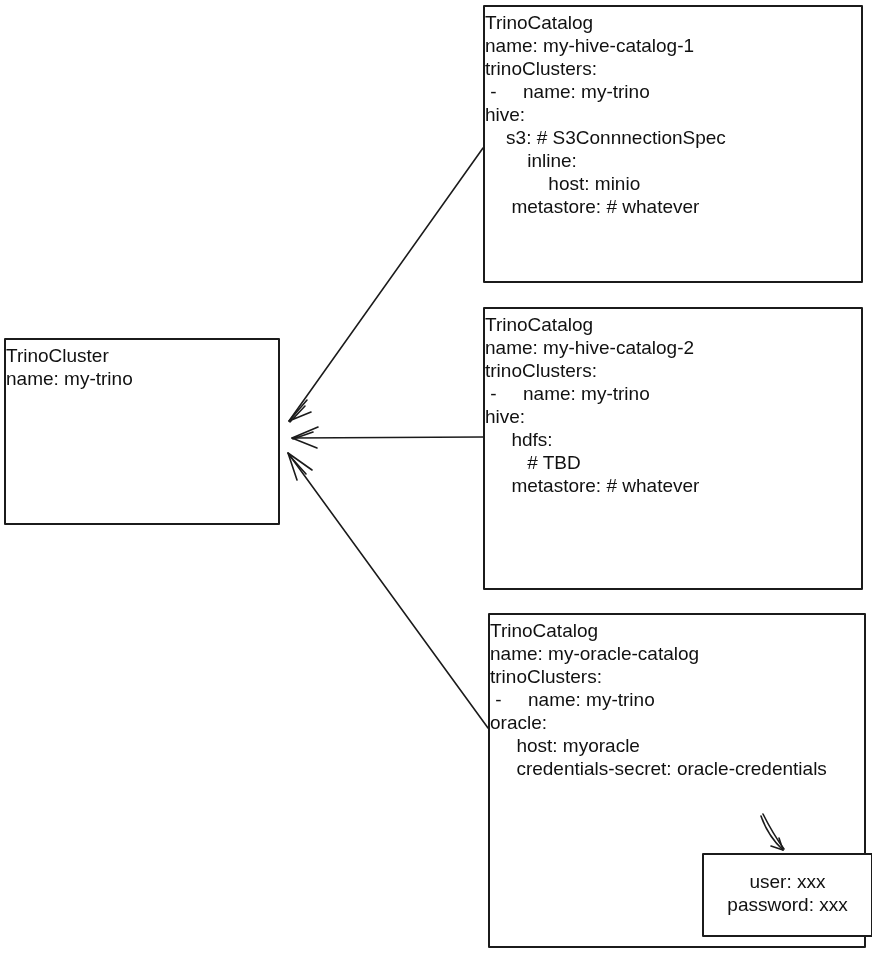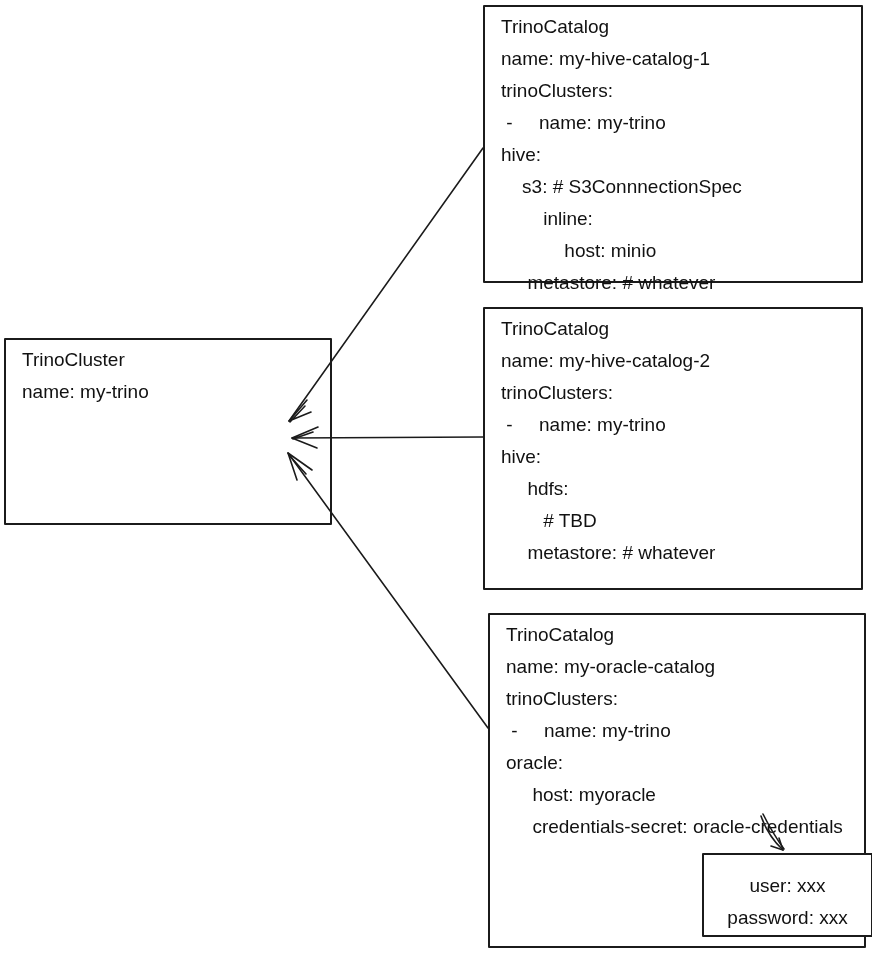--- a/index.html
+++ b/index.html
@@ -21,30 +21,30 @@
   }
   .box {
     position: absolute;
     border: 2px solid var(--stroke);
     border-radius: 1px;
     background: var(--bg);
   }
   .box-text {
     white-space: pre;
     font-size: 19px;
-    line-height: 32px;
+    line-height: 23px;
     color: var(--text);
-    padding: 4px 16px;
+    padding: 4px 0;
   }
   .box-text.center {
     text-align: center;
     padding-top: 15px;
   }
   
-  #cluster-box   { left: 4px;   top: 338px; width: 328px; height: 187px; }
+  #cluster-box   { left: 4px;   top: 338px; width: 276px; height: 187px; }
   #catalog-box-1 { left: 483px; top: 5px;   width: 380px; height: 278px; }
   #catalog-box-2 { left: 483px; top: 307px; width: 380px; height: 283px; }
   #catalog-box-3 { left: 488px; top: 613px; width: 378px; height: 335px; }
   #credentials-box { left: 702px; top: 853px; width: 171px; height: 84px; }
   svg.overlay {
     position: absolute;
     left: 0; top: 0;
     width: 872px; height: 954px;
     pointer-events: none;
   }

